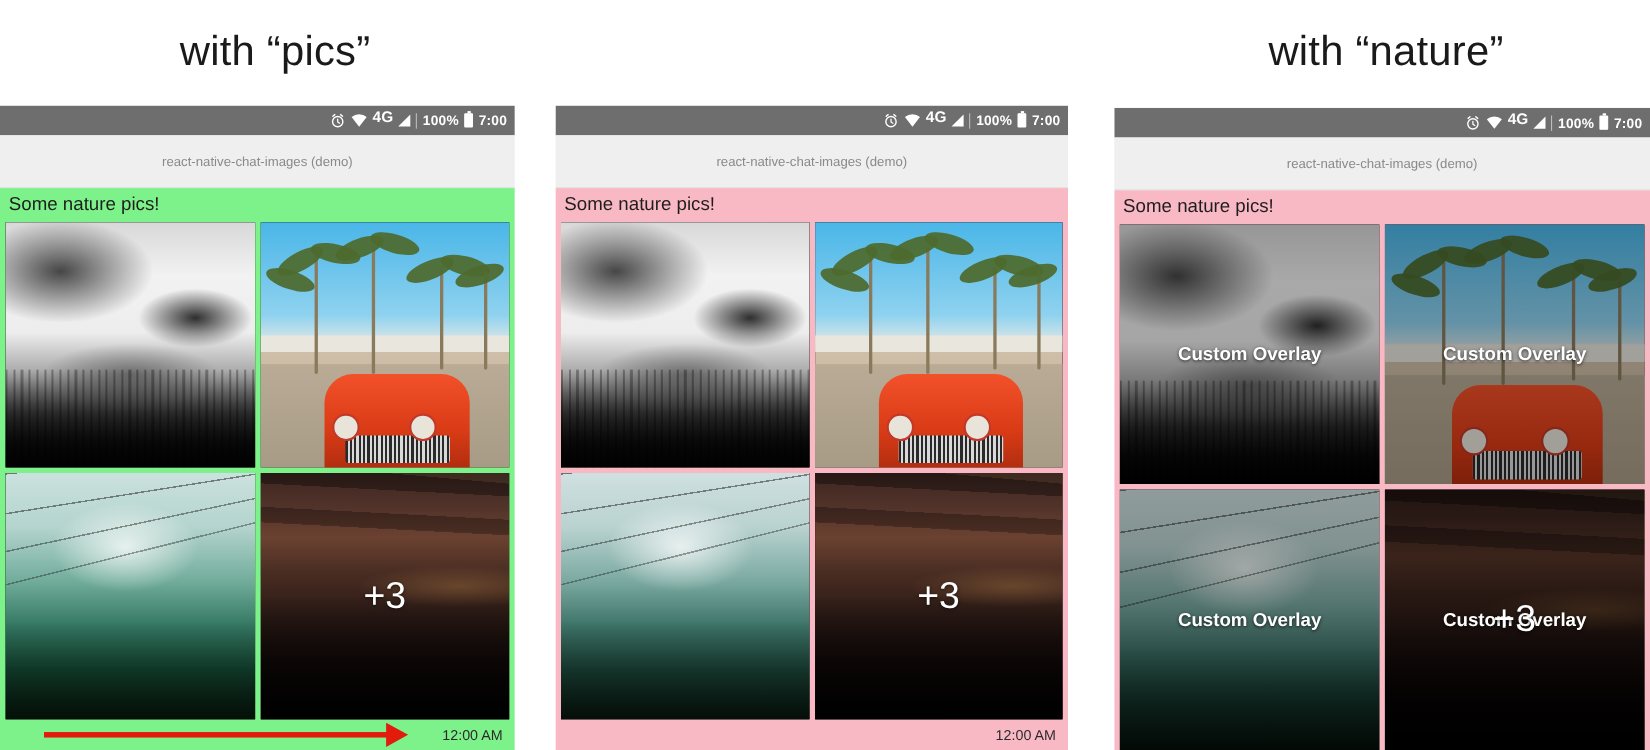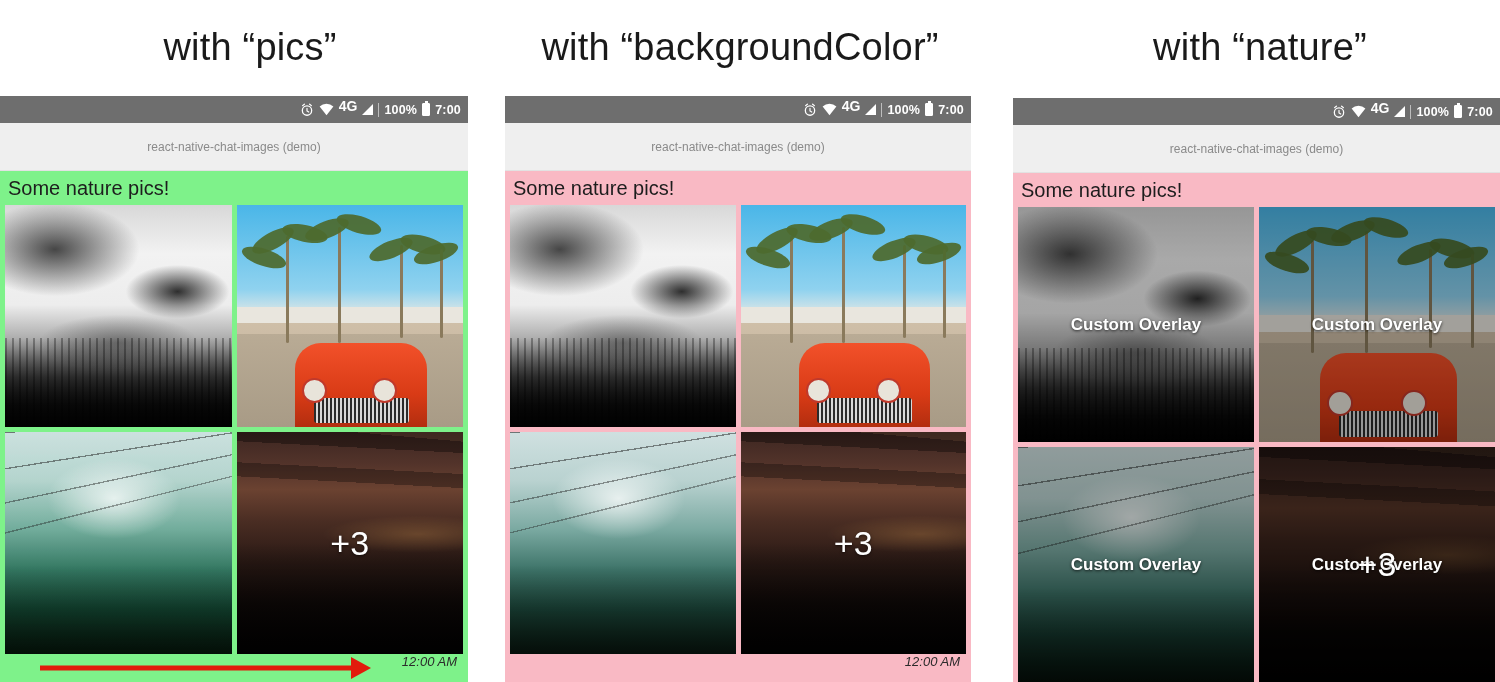--- a/index.html
+++ b/index.html
@@ -70,38 +70,38 @@
   .chatarea { position: relative; height: calc(100% - 75px); }
   .bubble {
     position: absolute; left: 0; top: 0; right: 0; bottom: 0;
     display: flex; flex-direction: column;
     padding: 5px 5px 0 5px;
   }
   .bubble.green { background: #7ef28a; }
   .bubble.pink  { background: #f9b9c4; }
 
   .bubble-text {
-    font-size: 20px; color: #1d1d1d;
+    font-size: 17px; color: #1d1d1d;
     padding: 1px 3px 6px 3px; line-height: 1.1;
   }
 
   .grid {
     display: grid;
     grid-template-columns: 1fr 1fr;
     grid-template-rows: 1fr 1fr;
     gap: 5px;
     flex: 1 1 auto;
     min-height: 0;
     text-align: right;
   }
   .cell { position: relative; overflow: hidden; background: #111; }
 
   .bubble-footer {
-    display: flex; align-items: flex-start; justify-content: flex-end;
-    height: 28px; padding-right: 6px; position: relative; font-style: italic;
+    display: flex; align-items: center; justify-content: flex-end;
+    height: 28px; padding-right: 6px; position: relative;
   }
   .ts { font-size: 13px; color: #2b2b2b; }
 
   
   .arrow-wrap { position: absolute; left: 35px; right: 92px; top: 50%;
                 transform: translateY(-50%); height: 20px; }
   .arrow-line { position: absolute; left: 0; right: 14px; top: 50%;
                 transform: translateY(-50%); height: 5px; background: #e21b0c; }
   .arrow-head { position: absolute; right: 0; top: 50%;
                 transform: translateY(-50%);
@@ -204,21 +204,20 @@
 
   
   #p3 .chatarea { height: calc(100% - 75px); }
 </style>
 </head>
 <body>
 
 <div class="stage">
 
   <div class="heading" id="h1">with “pics”</div>
-  <div class="heading" id="h2">with “backgroundColor”</div>
   <div class="heading" id="h3">with “nature”</div>
 
   <div class="phone" id="p1">
 
     <div class="statusbar">
       <span class="sb-icon">
         <svg width="14" height="14" viewBox="0 0 24 24">
             <circle cx="12" cy="13" r="8" fill="none" stroke="#fff" stroke-width="2.2"></circle>
             <path d="M12 9v4.5l3 2" stroke="#fff" stroke-width="2" fill="none" stroke-linecap="round"></path>
             <path d="M4.5 4.5l3-2.5M19.5 4.5l-3-2.5" stroke="#fff" stroke-width="2.2" stroke-linecap="round"></path>

